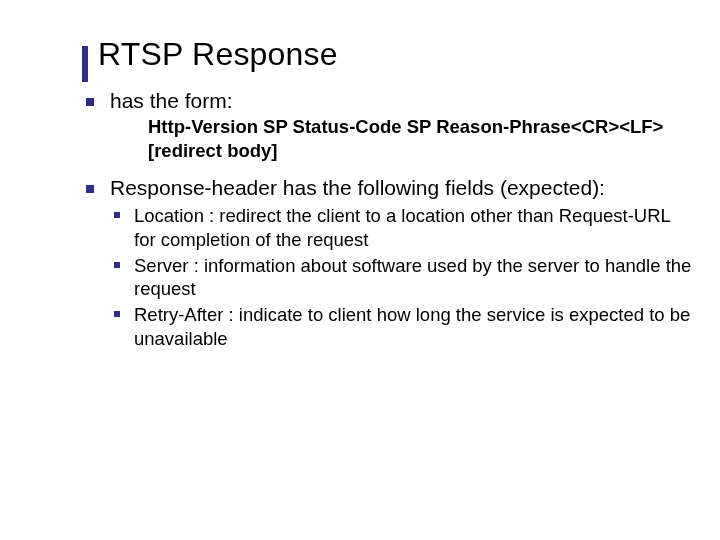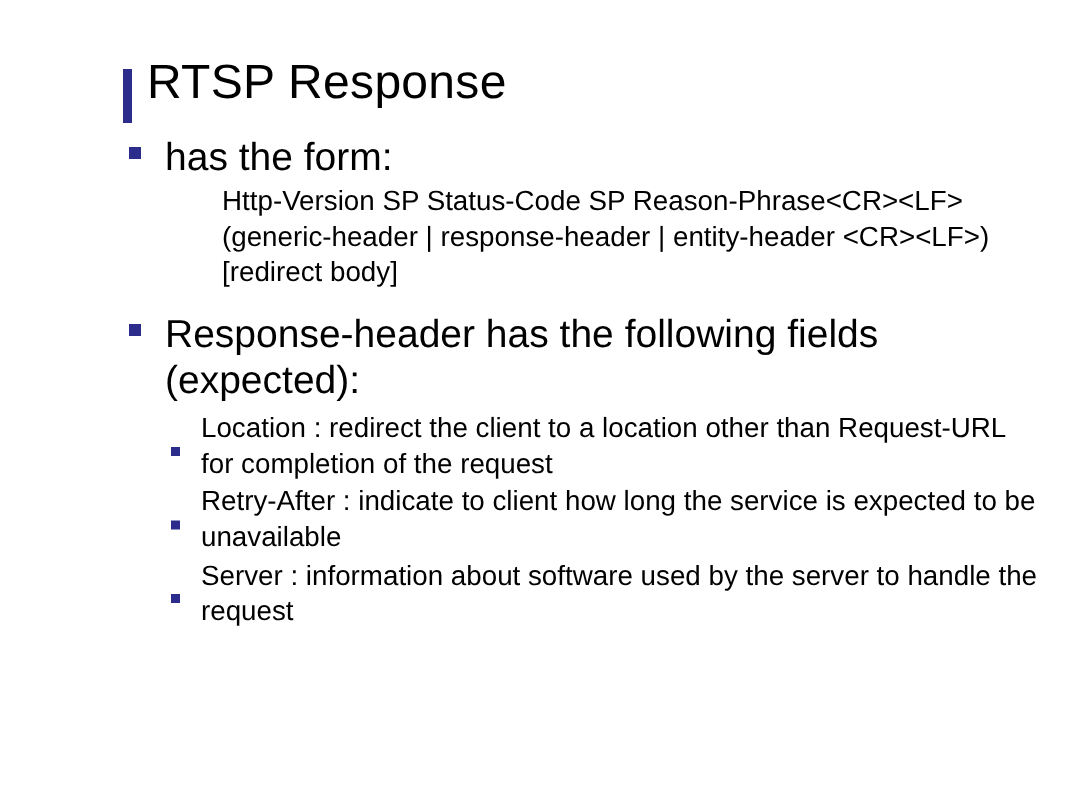--- a/index.html
+++ b/index.html
@@ -48,35 +48,36 @@
   }
   .lvl1 .bullet {
     width: 8px;
     height: 8px;
     background: #2c2c8c;
     margin-top: 9px;
     margin-right: 16px;
     flex: 0 0 auto;
   }
   .lvl1 .text {
-    font-size: 26px;
+    font-size: 21px;
   }
   .form-block {
     margin-left: 62px;
     margin-top: 2px;
     font-size: 18.5px;
     line-height: 1.28;
+    font-weight: bold;
   }
   .lvl2-group {
     margin-left: 28px;
     margin-top: 4px;
   }
   .lvl2 {
     display: flex;
-    align-items: center;
+    align-items: flex-start;
     margin-top: 2px;
   }
   .lvl2 .bullet {
     width: 6px;
     height: 6px;
     background: #2c2c8c;
     margin-top: 8px;
     margin-right: 14px;
     flex: 0 0 auto;
   }
@@ -98,38 +99,37 @@
 
   <div class="body">
 
     <div class="lvl1">
       <div class="bullet"></div>
       <div class="text">has the form:</div>
     </div>
 
     <div class="form-block">
       <div>Http-Version SP Status-Code SP Reason-Phrase&lt;CR&gt;&lt;LF&gt;</div>
-      <div>(generic-header | response-header | entity-header &lt;CR&gt;&lt;LF&gt;)</div>
       <div>[redirect body]</div>
     </div>
 
     <div class="lvl1" style="margin-top:14px">
       <div class="bullet"></div>
       <div class="text">Response-header has the following fields (expected):</div>
     </div>
 
     <div class="lvl2-group">
       <div class="lvl2">
         <div class="bullet"></div>
         <div class="text">Location : redirect the client to a location other than Request-URL for completion of the request</div>
       </div>
       <div class="lvl2">
         <div class="bullet"></div>
-        <div class="text">Retry-After : indicate to client how long the service is expected to be unavailable</div>
+        <div class="text">Server : information about software used by the server to handle the request</div>
       </div>
       <div class="lvl2">
         <div class="bullet"></div>
-        <div class="text">Server : information about software used by the server to handle the request</div>
+        <div class="text">Retry-After : indicate to client how long the service is expected to be unavailable</div>
       </div>
     </div>
 
   </div>
 </div>
 
 </body></html>

